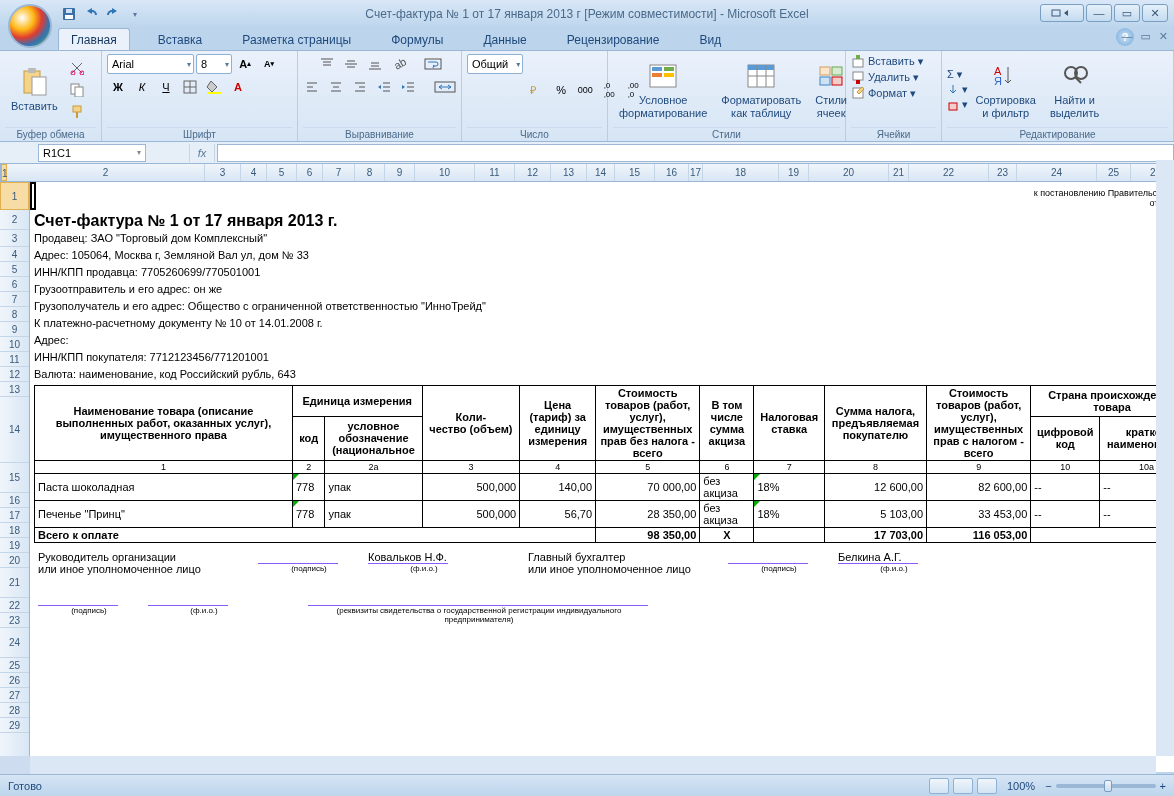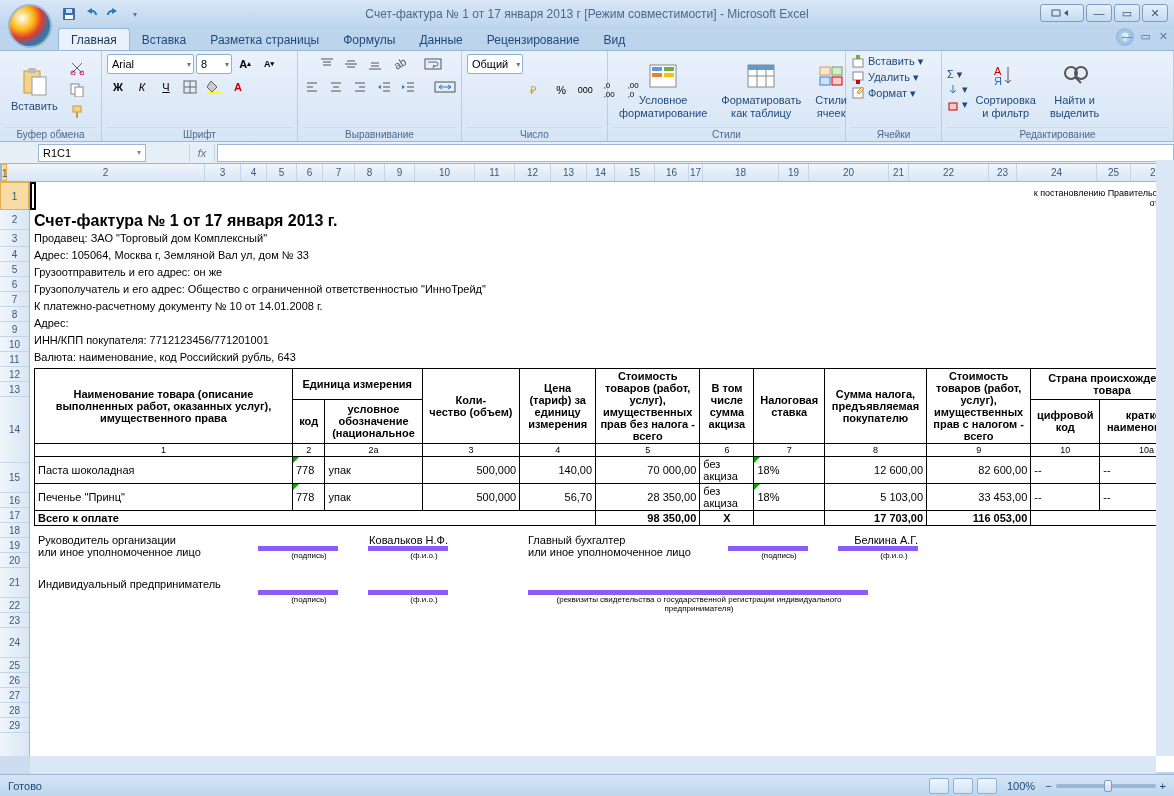--- a/index.html
+++ b/index.html
@@ -4,21 +4,21 @@
 <style>
 * { margin:0; padding:0; box-sizing:border-box; font-family:Tahoma,Arial,sans-serif; font-size:11px; }
 body { background:#bcd5ec; width:1174px; height:796px; overflow:hidden; position:relative; }
 .titlebar { height:28px; background:linear-gradient(#d9e7f7,#bcd5ec); display:flex; align-items:center; padding:0 4px; position:relative; }
 .office-btn { width:44px; height:44px; border-radius:50%; background:radial-gradient(circle at 30% 30%,#fff,#fdb813 30%,#e03c31 50%,#2e75b6 70%,#6aa84f 90%); border:2px solid #9ab7d5; position:absolute; left:8px; top:4px; z-index:10; }
 .qat { margin-left:56px; display:flex; gap:4px; align-items:center; }
 .qat .q-item { width:18px; height:18px; display:flex; align-items:center; justify-content:center; }
 .title-text { position:absolute; left:50%; transform:translateX(-50%); color:#4a6a8a; font-size:12px; }
 .win-controls { position:absolute; right:6px; top:4px; display:flex; gap:2px; }
 .win-controls .wbtn { width:26px; height:18px; border:1px solid #7a9ec2; border-radius:3px; background:linear-gradient(#e6f0fa,#c3dbf0); display:flex; align-items:center; justify-content:center; font-size:11px; color:#3a5a7a; }
-.ribbon-tabs { height:22px; display:flex; align-items:flex-end; padding-left:58px; gap:0; position:relative; }
+.ribbon-tabs { height:22px; display:flex; align-items:flex-end; padding-left:58px; gap:16px; position:relative; }
 .rtab { padding:4px 12px 3px; color:#1f497d; cursor:default; font-size:12px; }
 .rtab.active { background:#eaf1fb; border:1px solid #9ab7d5; border-bottom:none; border-radius:3px 3px 0 0; color:#15375e; }
 .ribbon-tabs .help { position:absolute; right:40px; top:0; width:18px; height:18px; border-radius:50%; background:radial-gradient(circle,#cfe2f3,#6fa8dc); color:#fff; text-align:center; line-height:18px; font-weight:bold; }
 .ribbon { height:92px; background:linear-gradient(#eaf1fb,#d6e5f5); border-top:1px solid #9ab7d5; border-bottom:1px solid #9ab7d5; display:flex; }
 .group { border-right:1px solid #b8cee4; padding:3px 5px 1px; display:flex; flex-direction:column; justify-content:space-between; }
 .group-label { font-size:10px; color:#4a6a8a; text-align:center; padding-top:1px; border-top:1px solid #c9dbed; margin-top:2px; white-space:nowrap; }
 .group-body { flex:1; display:flex; align-items:center; gap:2px; }
 .big-btn { display:flex; flex-direction:column; align-items:center; justify-content:center; padding:2px 6px; gap:2px; }
 .big-btn .ic { width:32px; height:32px; display:flex; align-items:center; justify-content:center; }
 .big-btn .lbl { font-size:11px; color:#1f497d; text-align:center; line-height:1.1; }
@@ -49,21 +49,21 @@
 .inv-table th,.inv-table td { border:1px solid #000; padding:1px 3px; text-align:center; vertical-align:middle; }
 .inv-table .num-row td { font-size:9px; }
 .inv-table .data-row td { text-align:right; font-size:11px; }
 .inv-table .data-row td:first-child { text-align:left; }
 .inv-table .data-row td.l { text-align:left; }
 .total-row td { font-weight:bold; text-align:right;margin-left:37px; }
 .total-row td:first-child { text-align:left; }
 .sig-area { margin-top:8px; font-size:10px; }
 .sig-row { display:flex; }
 .sig-cell { padding:0 4px; }
-.underline { border-bottom:5px solid #8b5cf6; min-width:80px; display:inline-block; text-align:right; }
+.underline { border-bottom:1px solid #8b5cf6; min-width:80px; display:inline-block; text-align:left; }
 .small-lbl { font-size:8px; text-align:center; }
 .statusbar { position:absolute; bottom:0; left:0; right:0; height:22px; background:linear-gradient(#d6e5f5,#bcd5ec); border-top:1px solid #9ab7d5; display:flex; align-items:center; padding:0 8px; justify-content:space-between; color:#1f497d; }
 .view-controls { display:flex; align-items:center; gap:4px; }
 .vbtn { width:20px; height:16px; border:1px solid #8fb2d4; background:linear-gradient(#f0f5fb,#d2e3f3); border-radius:2px; }
 .zoom-slider { width:100px; height:4px; background:#9ab7d5; position:relative; border-radius:2px; }
 .zoom-slider .thumb { position:absolute; left:48px; top:-4px; width:8px; height:12px; background:linear-gradient(#f0f5fb,#cdddef); border:1px solid #7a9ec2; border-radius:2px; }
 .scroll-h { position:absolute; bottom:22px; left:0; right:18px; height:18px; background:#dbe7f4; display:flex; }
 .scroll-h .sheet-tabs { display:flex; align-items:center; background:#cdddef; padding-left:30px; }
 .scroll-v { position:absolute; right:0; top:160px; bottom:40px; width:18px; background:#dbe7f4; }
 .cell-btn-row { display:flex; gap:3px; align-items:center; font-size:11px; color:#1f497d; white-space:nowrap; }
@@ -476,20 +476,21 @@
     </div>
   <div class="cells">
     <div class="selected-cell"></div>
     <div class="doc">
       <div class="appendix" style="white-space:pre">к постановлению Правительств
 от 2</div>
       <div class="h1">Счет-фактура № 1 от 17 января 2013 г.</div>
       <div id="info-lines">
           <div class="line">Продавец: ЗАО "Торговый дом Комплексный"</div>
           <div class="line">Адрес: 105064, Москва г, Земляной Вал ул, дом № 33</div>
+          <div class="line">ИНН/КПП продавца: 7705260699/770501001</div>
           <div class="line">Грузоотправитель и его адрес: он же</div>
           <div class="line">Грузополучатель и его адрес: Общество с ограниченной ответственностью "ИнноТрейд"</div>
           <div class="line">К платежно-расчетному документу № 10 от 14.01.2008 г.</div>
           <div class="line">Адрес:</div>
           <div class="line">ИНН/КПП покупателя: 7712123456/771201001</div>
           <div class="line">Валюта: наименование, код Российский рубль, 643</div>
         </div>
 
       <table class="inv-table">
         <tbody>
@@ -581,21 +582,20 @@
           <div class="sig-cell" style="width:40px"></div>
           <div class="sig-cell" style="width:200px">
             <div>Главный бухгалтер</div>
             <div>или иное уполномоченное лицо</div>
           </div>
           <div class="sig-cell" style="width:110px"><div class="underline">&nbsp;</div><div class="small-lbl">(подпись)</div></div>
           <div class="sig-cell" style="width:120px"><div class="underline">Белкина А.Г.</div><div class="small-lbl">(ф.и.о.)</div></div>
         </div>
         <div style="height:18px"></div>
         <div class="sig-row">
-          <div class="sig-cell" style="width:220px">Индивидуальный предприниматель</div>
           <div class="sig-cell" style="width:110px"><div class="underline">&nbsp;</div><div class="small-lbl">(подпись)</div></div>
           <div class="sig-cell" style="width:120px"><div class="underline">&nbsp;</div><div class="small-lbl">(ф.и.о.)</div></div>
           <div class="sig-cell" style="width:40px"></div>
           <div class="sig-cell" style="width:350px"><div class="underline" style="width:340px">&nbsp;</div><div class="small-lbl">(реквизиты свидетельства о государственной регистрации индивидуального предпринимателя)</div></div>
         </div>
       </div>
     </div>
   </div>
 </div>
 

